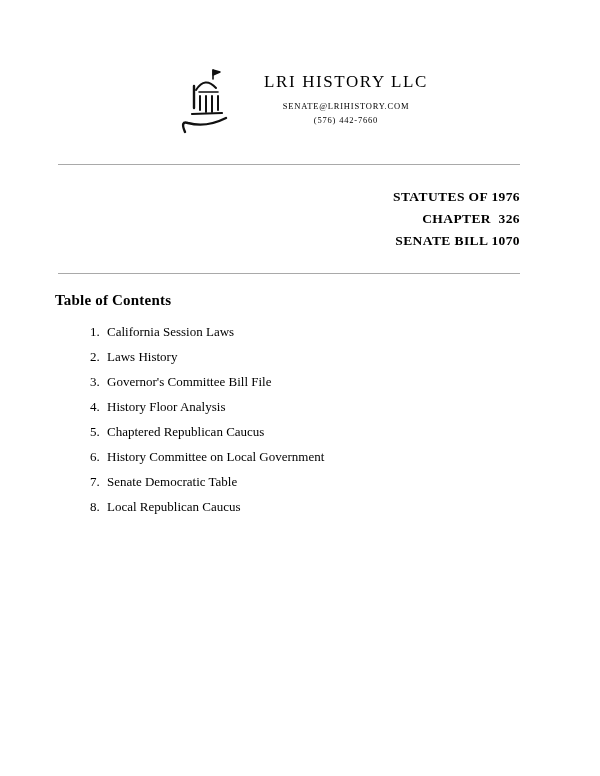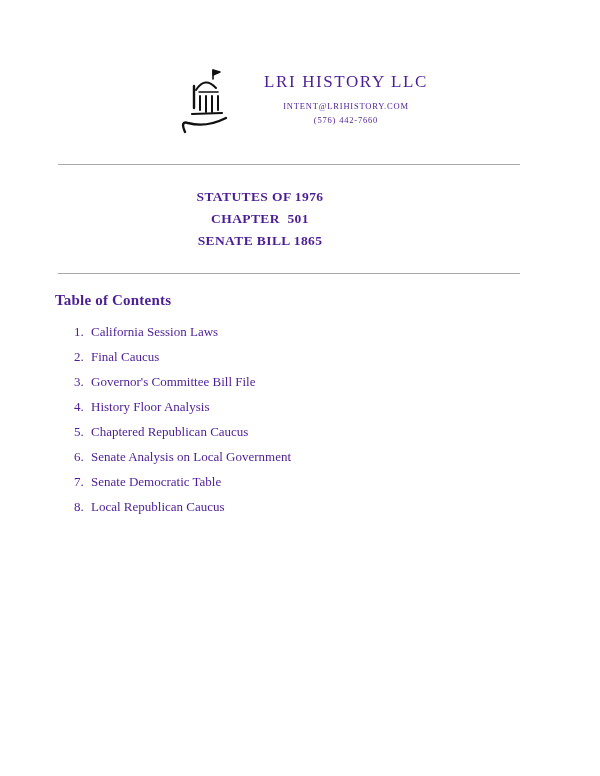--- a/index.html
+++ b/index.html
@@ -7,21 +7,21 @@
     padding: 0;
     background: #e8e8e8;
   }
   .page {
     position: relative;
     width: 600px;
     height: 776px;
     margin: 0 auto;
     background: #ffffff;
     font-family: "Liberation Serif", "DejaVu Serif", serif;
-    color: #4c1d95;
+    color: #000000;
     overflow: hidden;
   }
 
   
   .letterhead {
     display: flex;
     justify-content: center;
     align-items: flex-start;
     padding-top: 64px;
     gap: 22px;
@@ -61,34 +61,34 @@
 
   
   .reference {
     text-align: right;
     margin: 21px 80px 21px 0;
     font-weight: bold;
     font-size: 13.5px;
     line-height: 22px;
     letter-spacing: 0.4px;
   }
-  .ref-line { white-space: pre; text-align: center; }
+  .ref-line { white-space: pre; }
 
   
   .toc {
     margin: 18px 0 0 55px;
   }
   .toc-title {
     font-size: 15px;
     font-weight: bold;
     margin: 0 16px 16px 0;
     letter-spacing: 0.2px;
   }
   .toc-list {
-    margin: 0;
+    margin: 16px;
     padding: 0 0 0 32px;
     font-size: 13px;
   }
   .toc-list li {
     margin-bottom: 10.5px;
     line-height: 14.5px;
     padding-left: 4px;
   }
 </style>
 </head>
@@ -112,42 +112,42 @@
         <path d="M40 30 L40 46" stroke-width="2"></path>
         <path d="M46 30 L46 44" stroke-width="2"></path>
 
         <path d="M20 48 L50 47" stroke-width="2.2"></path>
 
         <path d="M54 52 Q34 62 16 57 Q8 54.5 13 66" stroke-width="2.4"></path>
       </svg>
     </div>
     <div class="letterhead-text">
       <div class="company">LRI HISTORY LLC</div>
-      <div class="contact">INTENT@LRIHISTORY.COM</div>
+      <div class="contact">SENATE@LRIHISTORY.COM</div>
       <div class="contact">(576) 442-7660</div>
     </div>
   </header>
 
   <hr class="rule rule-top">
 
   <section class="reference">
     <div class="ref-line">STATUTES OF 1976</div>
-    <div class="ref-line">CHAPTER  501</div>
-    <div class="ref-line">SENATE BILL 1865</div>
+    <div class="ref-line">CHAPTER  326</div>
+    <div class="ref-line">SENATE BILL 1070</div>
   </section>
 
   <hr class="rule rule-bottom">
 
   <section class="toc">
     <h2 class="toc-title">Table of Contents</h2>
     <ol class="toc-list">
       <li><span>California Session Laws</span></li>
-      <li><span>Final Caucus</span></li>
+      <li><span>Laws History</span></li>
       <li><span>Governor's Committee Bill File</span></li>
       <li><span>History Floor Analysis</span></li>
       <li><span>Chaptered Republican Caucus</span></li>
-      <li><span>Senate Analysis on Local Government</span></li>
+      <li><span>History Committee on Local Government</span></li>
       <li><span>Senate Democratic Table</span></li>
       <li><span>Local Republican Caucus</span></li>
     </ol>
   </section>
 
 </div>
 
 </body></html>

